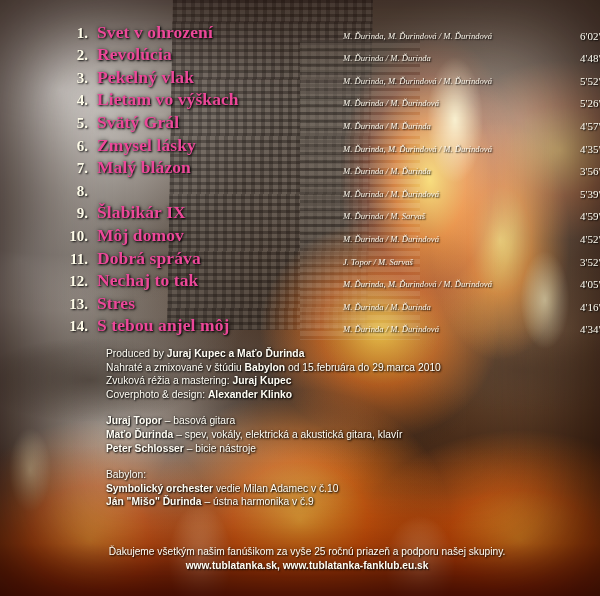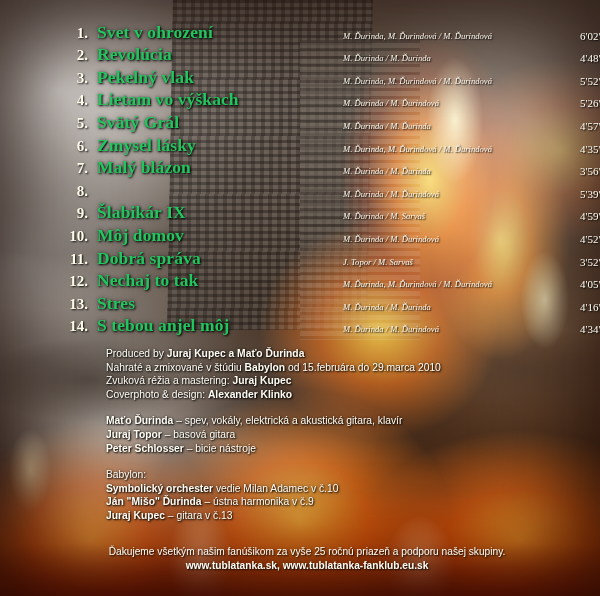--- a/index.html
+++ b/index.html
@@ -106,21 +106,21 @@
     text-align:right;
     color:#fffce9;
     font-size:15px;
     font-weight:bold;
     font-family:"Liberation Serif", serif;
     text-shadow:1px 1px 2px rgba(0,0,0,.9);
     padding-bottom:1px;
   }
   .ttitle{
     margin-left:9px;
-    color:#22c55e;
+    color:#ec4899;
     font-size:17.5px;
     font-weight:bold;
     font-family:"Liberation Serif", serif;
     letter-spacing:.1px;
     text-shadow:1px 1px 2px rgba(0,0,0,.95), 0 0 4px rgba(0,0,0,.6);
     white-space:nowrap;
   }
   .tcredit{
     position:absolute;
     left:281px;
@@ -319,32 +319,31 @@
     <div class="block">
       <div><span>Produced by </span><b>Juraj Kupec a Maťo Ďurinda</b></div>
       <div><span>Nahraté a zmixované v štúdiu </span><b>Babylon</b><span> od 15.februára do 29.marca 2010</span></div>
       <div><span>Zvuková réžia a mastering: </span><b>Juraj Kupec</b></div>
       <div><span>Coverphoto &amp; design: </span><b>Alexander Klinko</b></div>
     </div>
 
     <div class="gap"></div>
 
     <div class="block">
+      <div><b>Juraj Topor</b><span> – basová gitara</span></div>
       <div><b>Maťo Ďurinda</b><span> – spev, vokály, elektrická a akustická gitara, klavír</span></div>
-      <div><b>Juraj Topor</b><span> – basová gitara</span></div>
       <div><b>Peter Schlosser</b><span> – bicie nástroje</span></div>
     </div>
 
     <div class="gap"></div>
 
     <div class="block">
       <div>Babylon:</div>
       <div><b>Symbolický orchester</b><span> vedie Milan Adamec v č.10</span></div>
       <div><b>Ján "Mišo" Ďurinda</b><span> – ústna harmonika v č.9</span></div>
-      <div><b>Juraj Kupec</b><span> – gitara v č.13</span></div>
     </div>
 
   </div>
 
   <div class="footer">
     <div>Ďakujeme všetkým našim fanúšikom za vyše 25 ročnú priazeň a podporu našej skupiny.</div>
     <div class="url">www.tublatanka.sk, www.tublatanka-fanklub.eu.sk</div>
   </div>
 
 </div>

